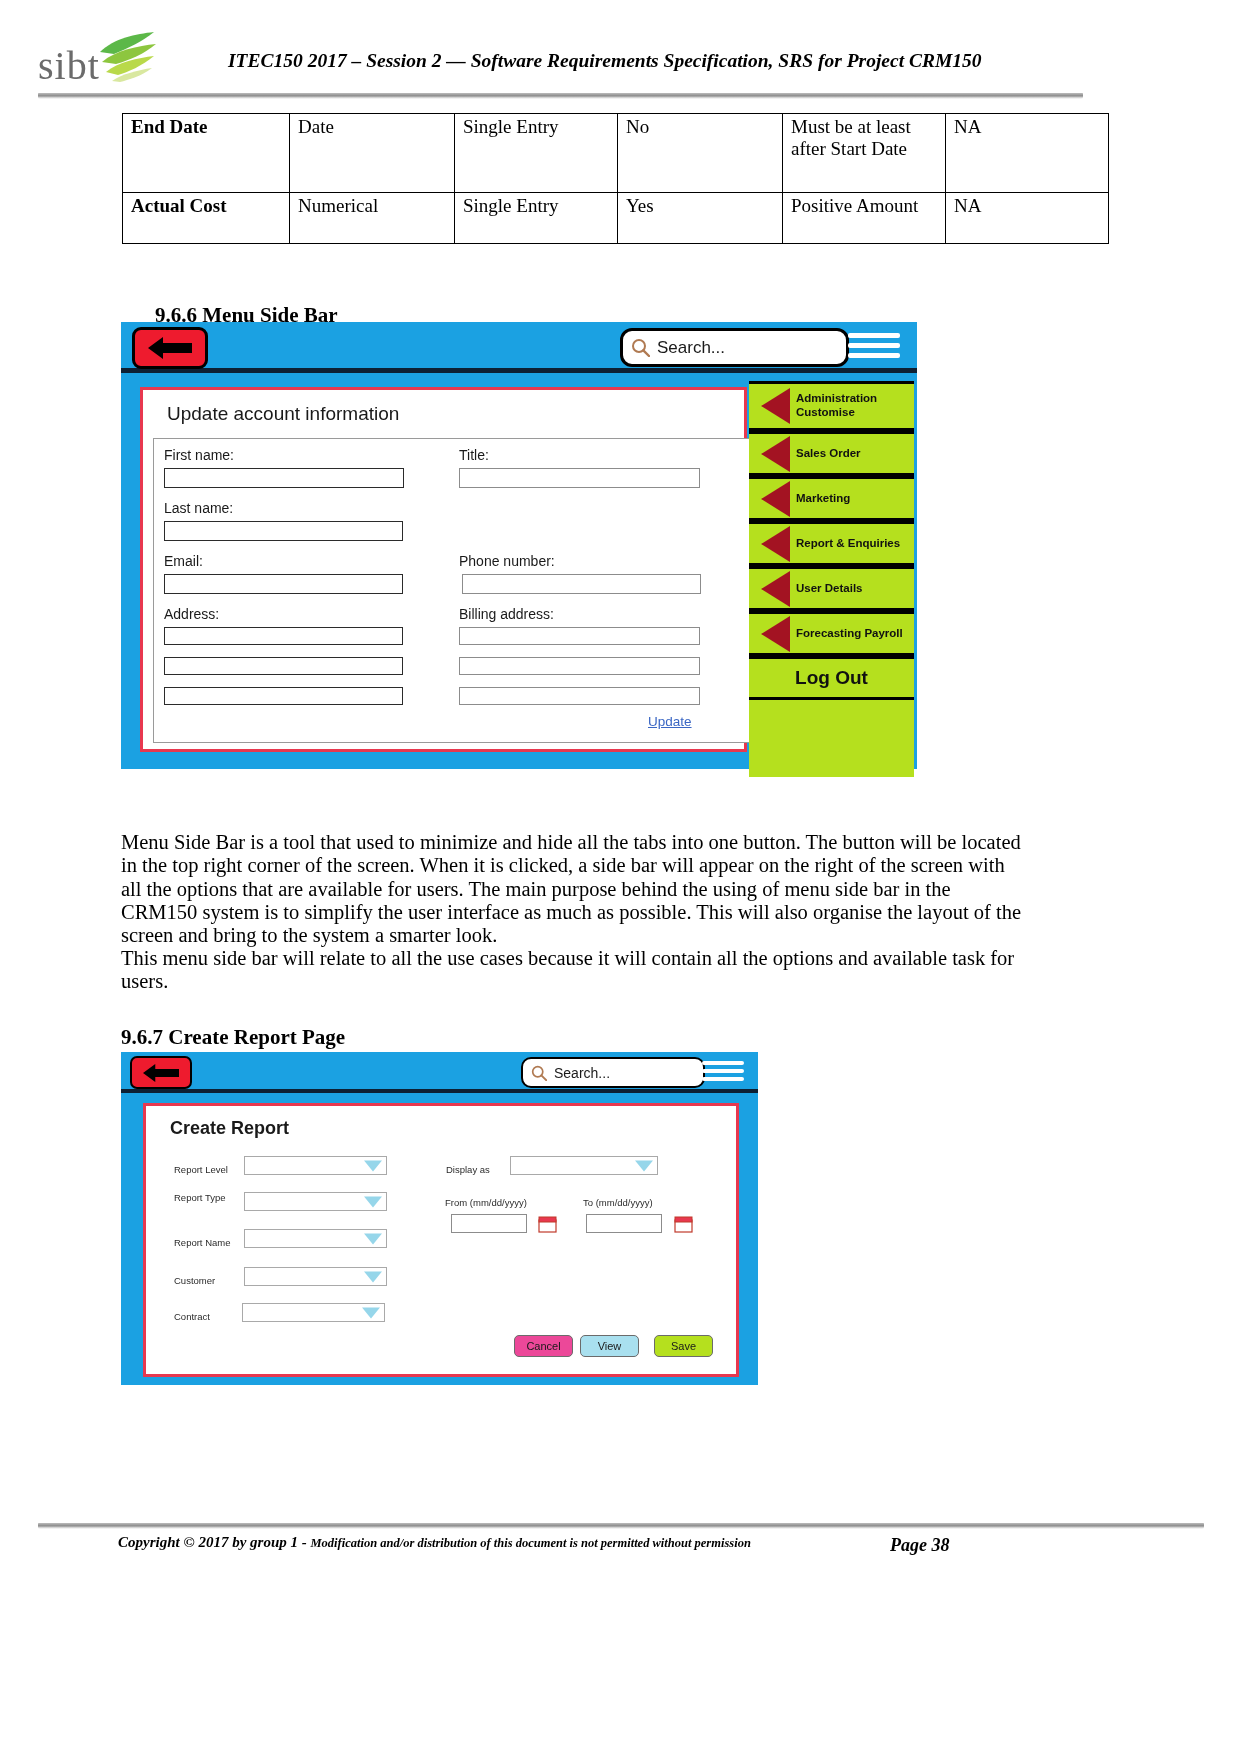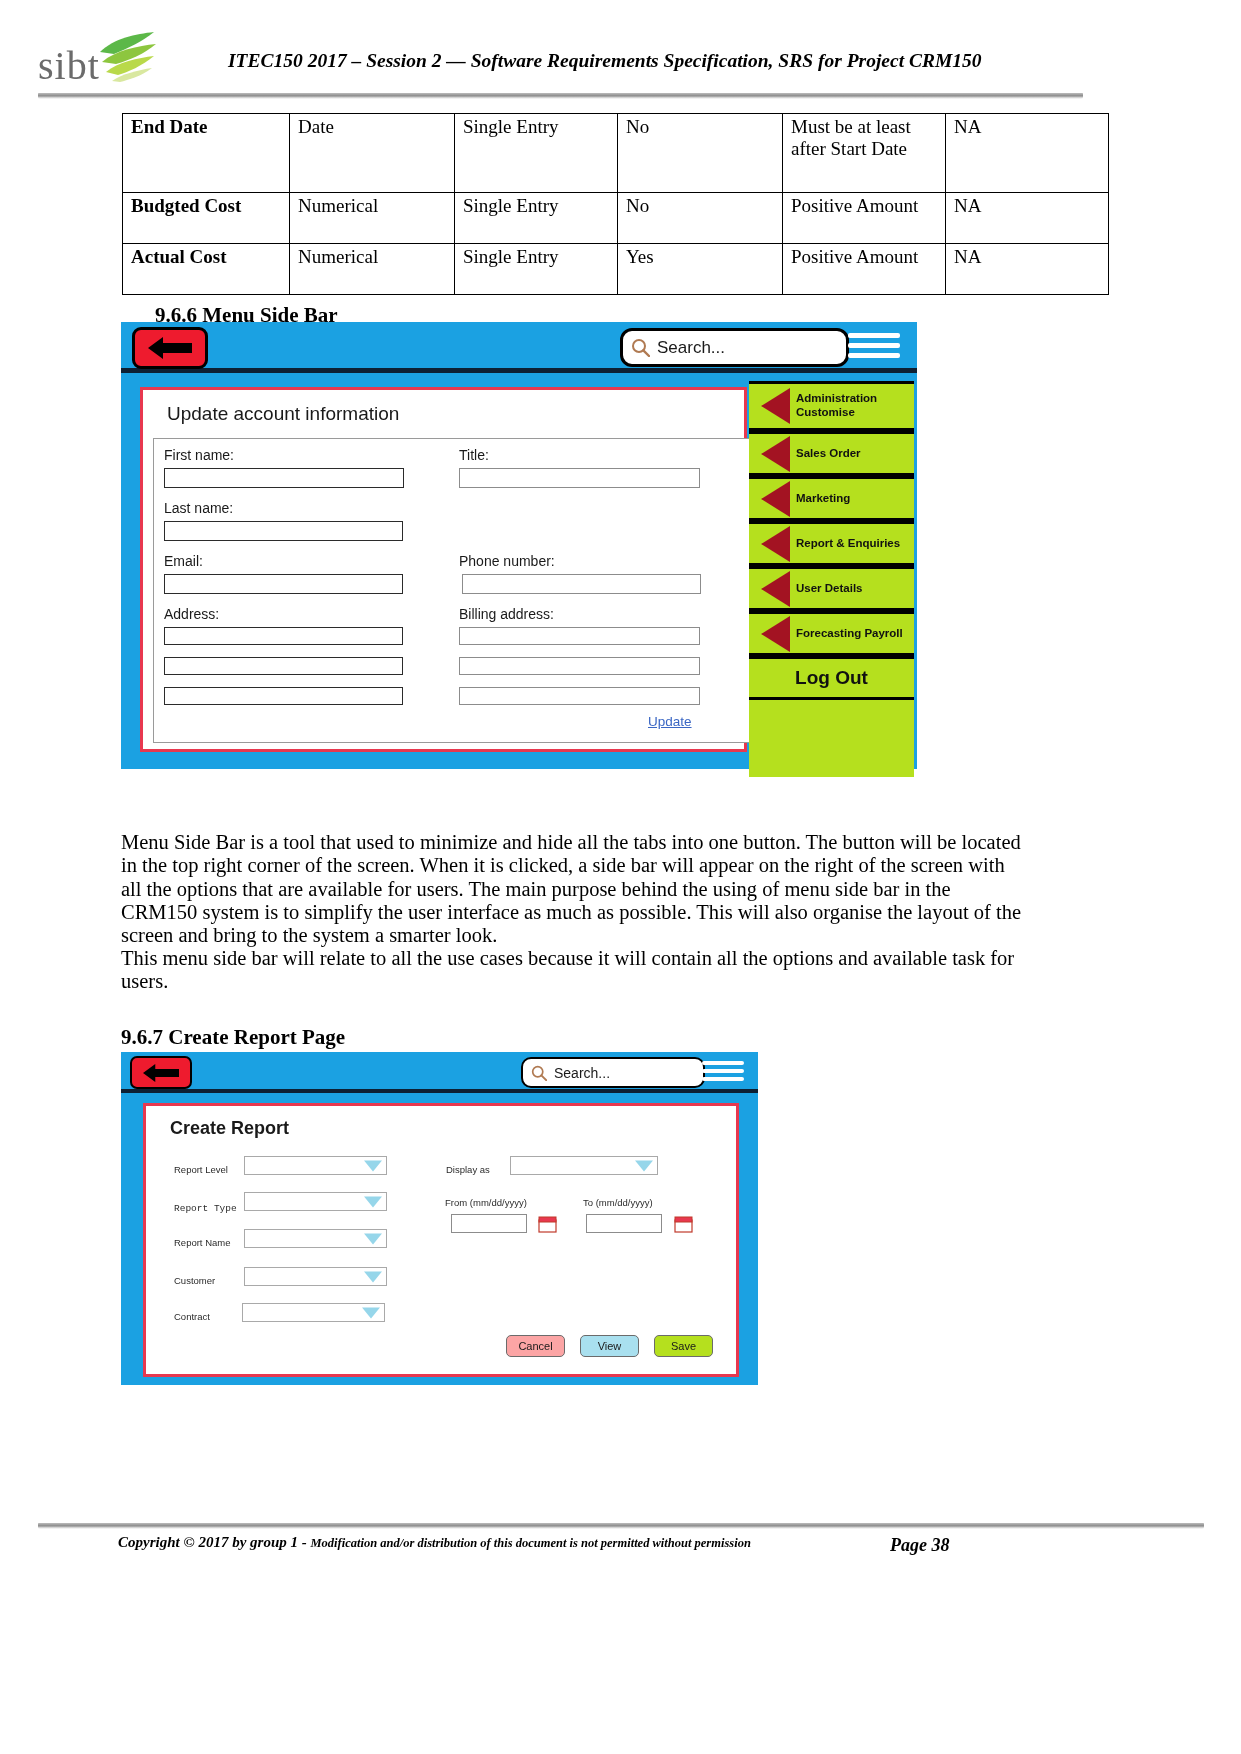--- a/index.html
+++ b/index.html
@@ -199,21 +199,21 @@
     width:0;height:0;border-left:9px solid transparent;border-right:9px solid transparent;
     border-top:11px solid transparent;
   }
   .datebox{position:absolute;background:#fff;border:1.4px solid #8c8c8c;box-sizing:border-box;}
   .cal-ico{position:absolute;width:19px;height:17px;}
   .btn{
     position:absolute;border:1.4px solid #6b6b6b;border-radius:5px;
     display:flex;align-items:center;justify-content:center;
     font-family:"Liberation Sans", sans-serif;font-size:11px;color:#1a1a1a;
   }
-  #btn-cancel{background:#fca5a5;}
+  #btn-cancel{background:#ec4899;margin-left:8px;}
   #btn-view{background:#a9e0ef;}
   #btn-save{background:#b5e01e;}
 
   
   .footer-rule{
     position:absolute;left:38px;top:1522px;width:1166px;height:7px;
     background:linear-gradient(to bottom,#ffffff 0%,#ffffff 18%,#b7b7b7 19%,#8c8c8c 55%,#d8d8d8 80%,#ffffff 100%);
     border-radius:2px;
   }
   .footer-left{
@@ -253,28 +253,20 @@
   </div>
 
   <table class="spec-table">
     <tbody>
       <tr class="row-tall">
         <td class="c0">End Date</td>
         <td class="c1">Date</td>
         <td class="c2">Single Entry</td>
         <td class="c3">No</td>
         <td class="c4">Must be at least after Start Date</td>
-        <td class="c5">NA</td>
-      </tr>
-      <tr class="row-mid">
-        <td class="c0">Budgted Cost</td>
-        <td class="c1">Numerical</td>
-        <td class="c2">Single Entry</td>
-        <td class="c3">No</td>
-        <td class="c4">Positive Amount</td>
         <td class="c5">NA</td>
       </tr>
       <tr class="row-last">
         <td class="c0">Actual Cost</td>
         <td class="c1">Numerical</td>
         <td class="c2">Single Entry</td>
         <td class="c3">Yes</td>
         <td class="c4">Positive Amount</td>
         <td class="c5">NA</td>
       </tr>
@@ -403,21 +395,21 @@
     </div>
 
     <div class="panel2">
       <div class="panel2-title">Create Report</div>
 
       <div class="rl" style="left:28px;top:58px;">Report Level</div>
       <div class="sel" style="left:98px;top:50px;width:143px;height:19px;">
         <span class="sel-caret"></span>
       </div>
 
-      <div class="rl" style="left:28px;top:97px;font-family:Liberation Mono, monospace;">Report Type</div>
+      <div class="rl" style="left:28px;top:86px;">Report Type</div>
       <div class="sel" style="left:98px;top:86px;width:143px;height:19px;">
         <span class="sel-caret"></span>
       </div>
 
       <div class="rl" style="left:28px;top:131px;">Report Name</div>
       <div class="sel" style="left:98px;top:123px;width:143px;height:19px;">
         <span class="sel-caret"></span>
       </div>
 
       <div class="rl" style="left:28px;top:169px;">Customer</div>

